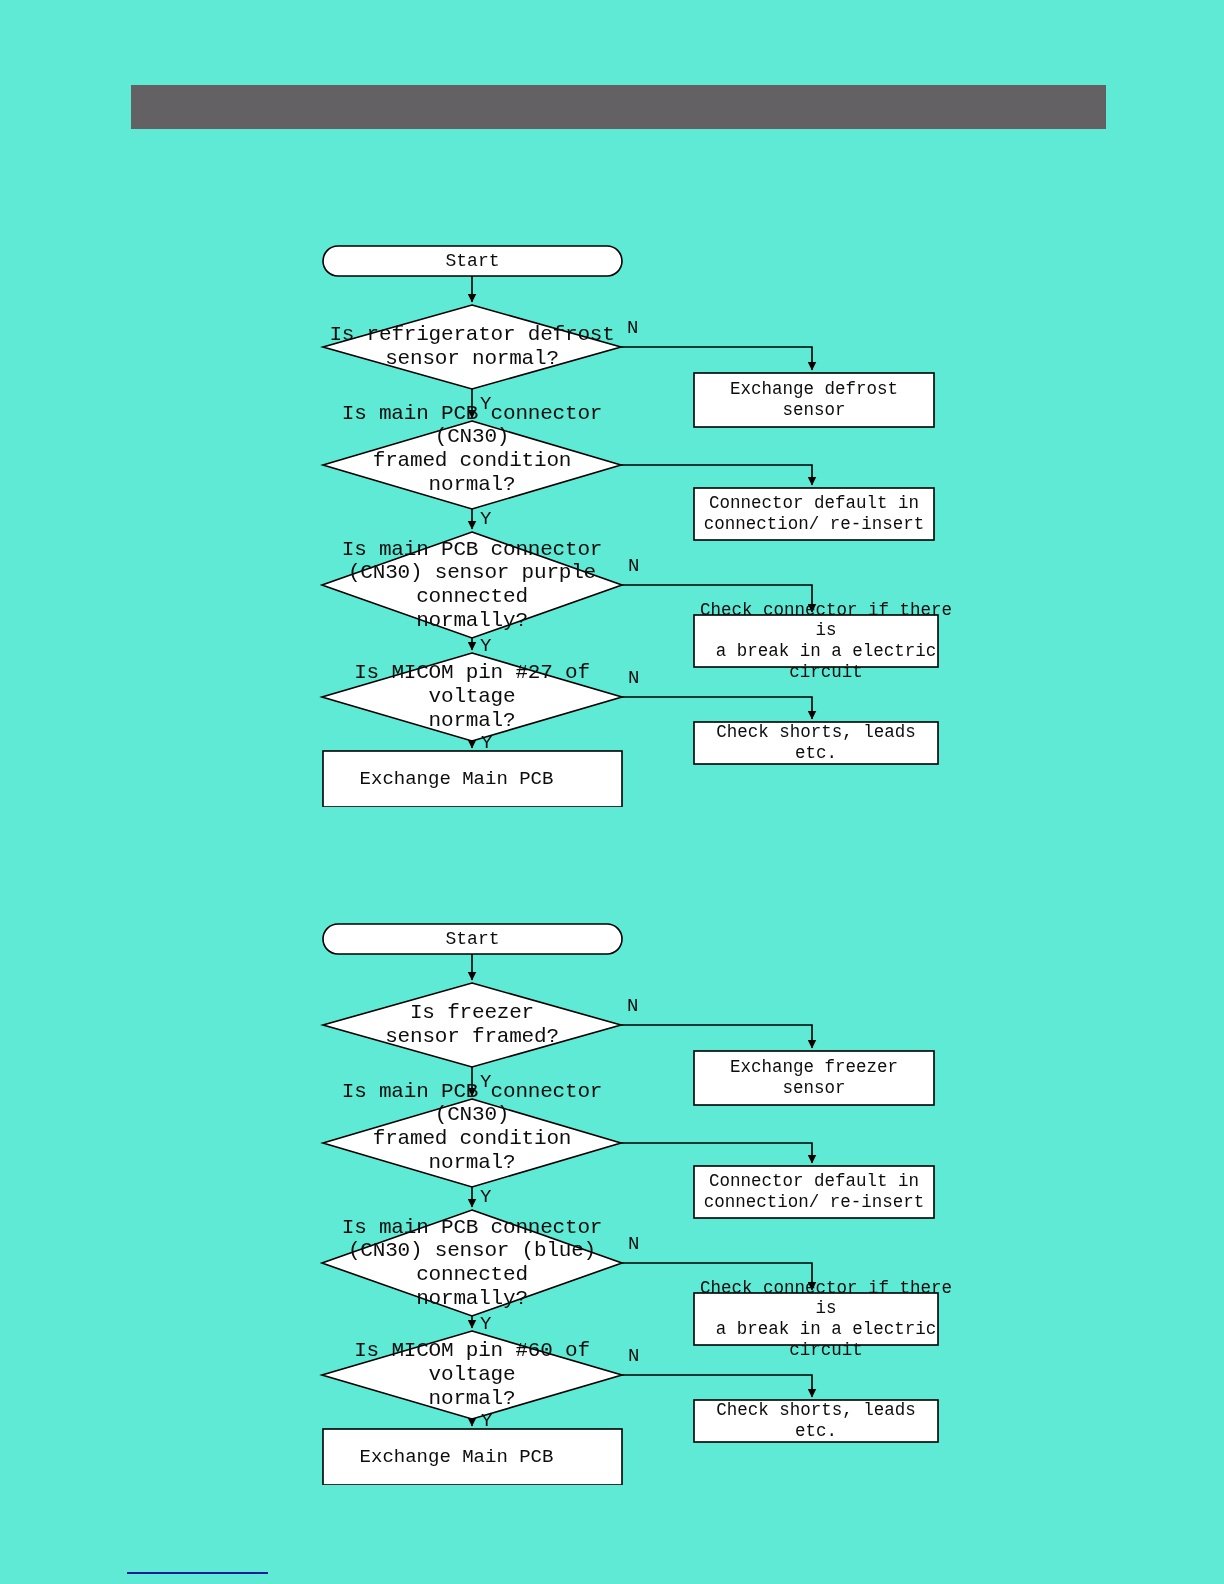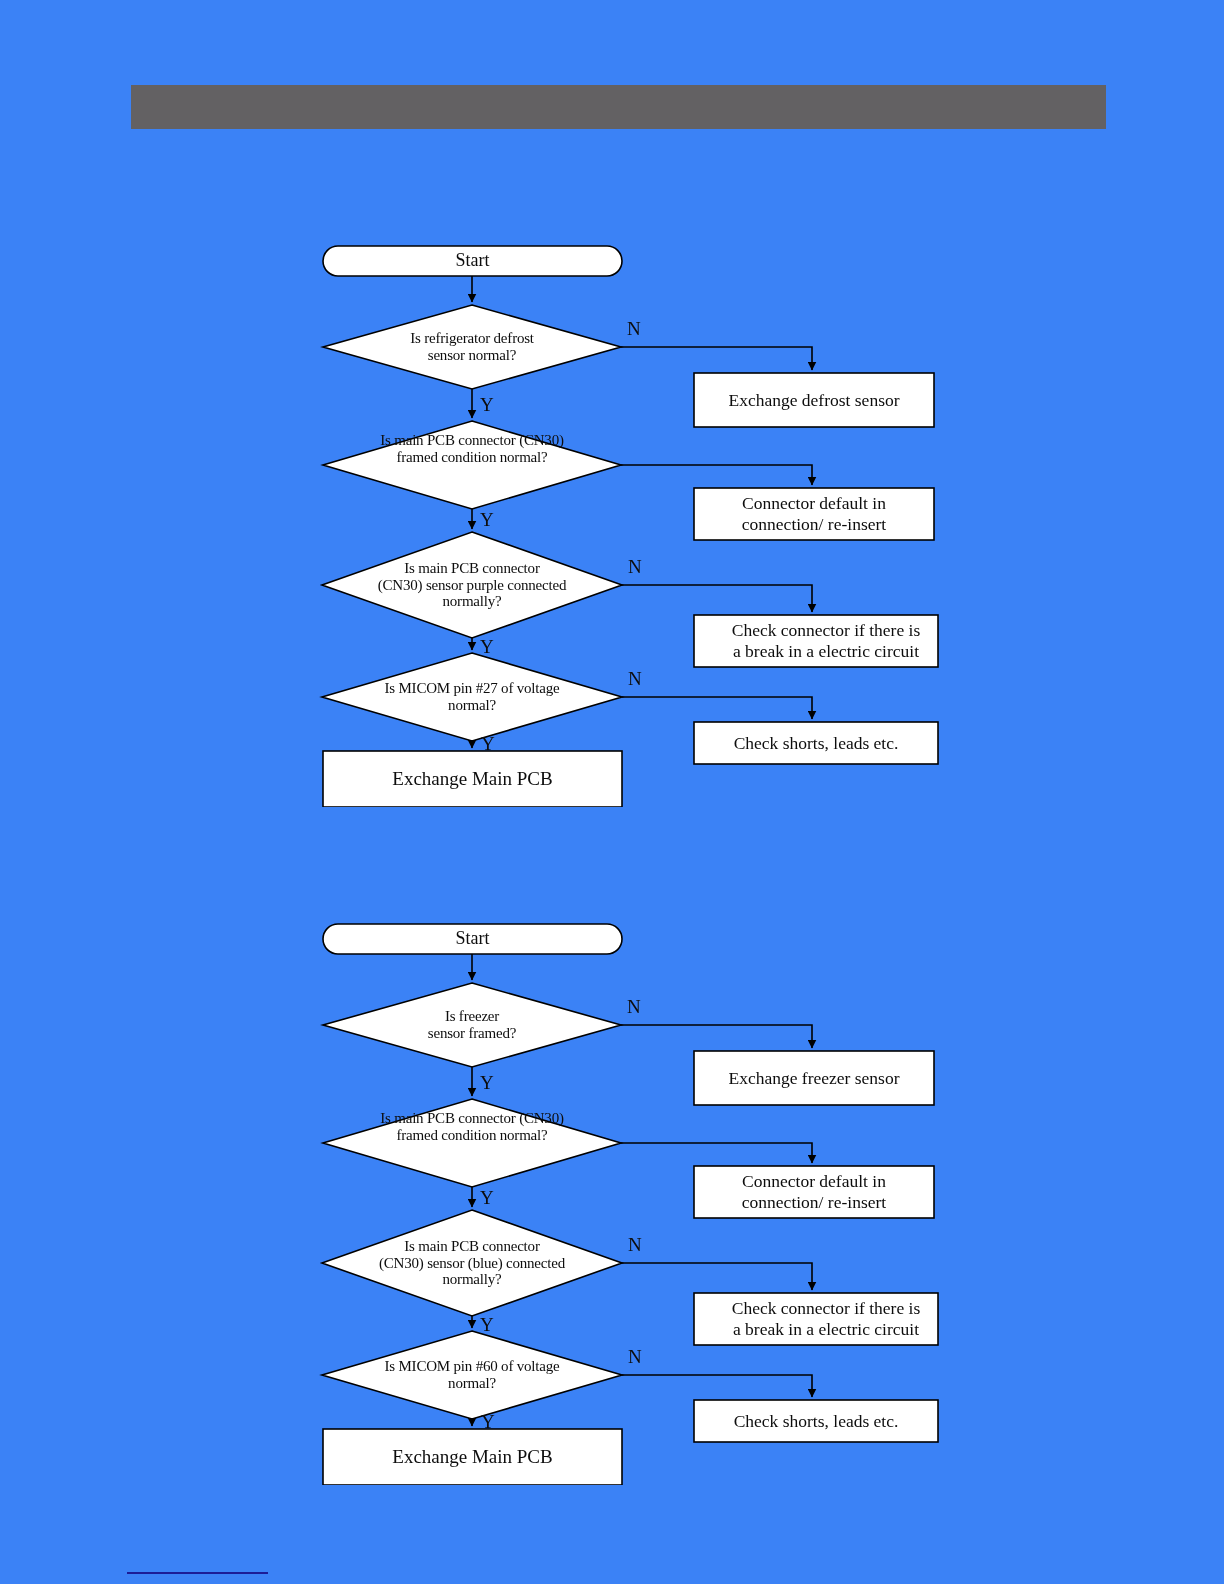--- a/index.html
+++ b/index.html
@@ -1,53 +1,53 @@
 <!DOCTYPE html>
 <html><head>
 <meta charset="utf-8">
 <style>
   html, body { margin: 0; padding: 0; background: #ffffff; }
   .page {
     position: relative;
     width: 1224px;
     height: 1584px;
-    background: #3b82f6;
+    background: #5eead4;
     overflow: hidden;
-    font-family: Liberation Serif, serif;
+    font-family: Liberation Mono, monospace;
     color: #0d0d0d;
   }
   .header-bar {
     position: absolute;
     left: 131px; top: 85px;
     width: 975px; height: 44px;
     background: #636163;
   }
   .chart { position: absolute; left: 0; width: 1224px; height: 562px; }
   .chart.c1 { top: 245px; }
   .chart.c2 { top: 923px; }
   .flow-svg { position: absolute; left: 0; top: 0; width: 1224px; height: 562px; }
 
   .node-label {
     position: absolute;
     display: flex; align-items: center; justify-content: center;
     text-align: center;
     white-space: pre-line;
   }
   .start-label { left: 323px; top: 0; width: 299px; height: 31px; font-size: 18px; }
-  .dlabel { font-size: 15px; line-height: 1.13; letter-spacing: -0.2px; }
+  .dlabel { font-size: 21px; line-height: 1.13; letter-spacing: -0.2px; }
   .d1-label { left: 324px; top: 60px;  width: 296px; height: 84px; }
   .d2-label { left: 324px; top: 160px; width: 296px; height: 88px; }
   .d3-label { left: 322px; top: 287px; width: 300px; height: 106px; }
   .d4-label { left: 322px; top: 408px; width: 300px; height: 88px; }
   .rbox { font-size: 17.5px; line-height: 1.18; }
   .rbox1 { left: 694px; top: 128px; width: 240px; height: 54px; border-radius: 18px; }
   .rbox2 { left: 694px; top: 243px; width: 240px; height: 52px; border-radius: 25px; }
   .rbox3 { left: 694px; top: 370px; width: 264px; height: 52px; }
   .rbox4 { left: 694px; top: 477px; width: 244px; height: 42px; }
-  .final-label { left: 323px; top: 506px; width: 299px; height: 56px; font-size: 19px; }
+  .final-label { left: 307px; top: 506px; width: 299px; height: 56px; font-size: 19px; }
 
   .branch-label { position: absolute; font-size: 19px; line-height: 1; }
   .y1 { left: 480px; top: 150px; }
   .y2 { left: 480px; top: 265px; }
   .y3 { left: 480px; top: 392px; }
   .y4 { left: 481px; top: 489px; }
   .n1 { left: 627px; top: 74px; }
   .n3 { left: 628px; top: 312px; }
   .n4 { left: 628px; top: 424px; }
 

